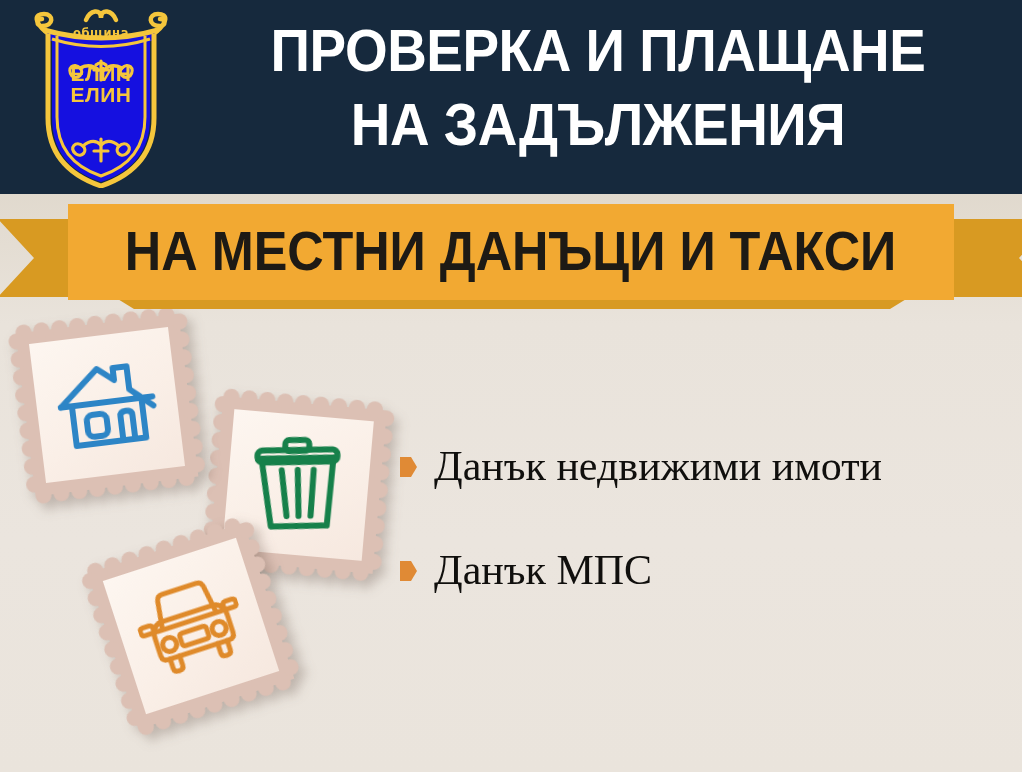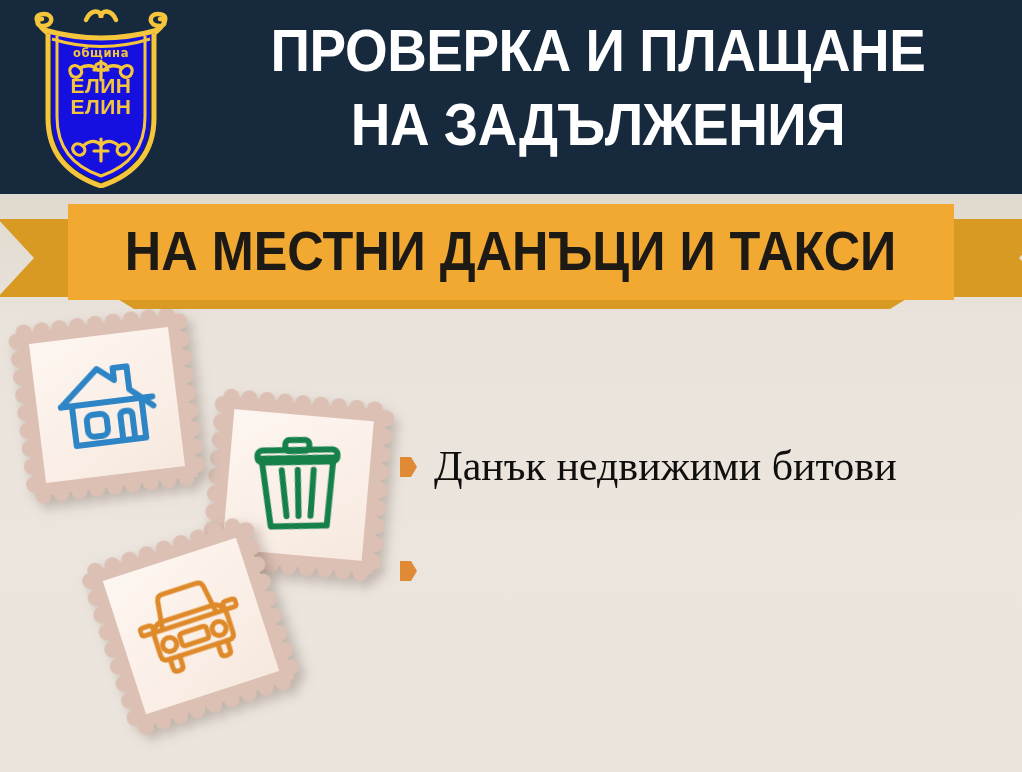--- a/index.html
+++ b/index.html
@@ -29,27 +29,27 @@
     width:146px;height:182px;
   }
   .crest svg{display:block;width:146px;height:182px;}
   .crest-text-wrap{
     position:absolute;left:0;top:0;width:146px;height:182px;
     display:flex;flex-direction:column;align-items:center;
     justify-content:flex-start;
     pointer-events:none;
   }
   .crest-obshtina{
-    margin-top:40px;
+    margin-top:20px;
     font-size:11.5px;letter-spacing:.6px;
     color:#f5c63c;font-weight:700;
     font-family:"DejaVu Sans",sans-serif;
   }
   .crest-name{
-    margin-top:15px;
+    margin-top:23px;
     font-size:21px;line-height:21px;
     font-weight:700;color:#f5c63c;
     letter-spacing:.5px;text-align:center;
     font-family:"Liberation Sans",sans-serif;
   }
   .crest-name span{display:block;}
 
   .header-title{
     position:absolute;left:188px;top:14px;width:820px;
     text-align:center;
@@ -387,27 +387,28 @@
   </div>
 
   <div class="list">
 
     <div class="list-item">
       <span class="bullet">
         <svg width="20" height="24" viewBox="0 0 20 24" xmlns="http://www.w3.org/2000/svg" aria-hidden="true">
           <path d="M2 2 L13 2 L19 12 L13 22 L2 22 Z" fill="#e08a35"></path>
         </svg>
       </span>
-      <span class="list-label">Данък недвижими битови</span>
+      <span class="list-label">Данък недвижими имоти</span>
     </div>
 
 
     <div class="list-item">
       <span class="bullet">
         <svg width="20" height="24" viewBox="0 0 20 24" xmlns="http://www.w3.org/2000/svg" aria-hidden="true">
           <path d="M2 2 L13 2 L19 12 L13 22 L2 22 Z" fill="#e08a35"></path>
         </svg>
       </span>
+      <span class="list-label">Данък МПС</span>
     </div>
 
   </div>
 
 </div>
 
 </body></html>

